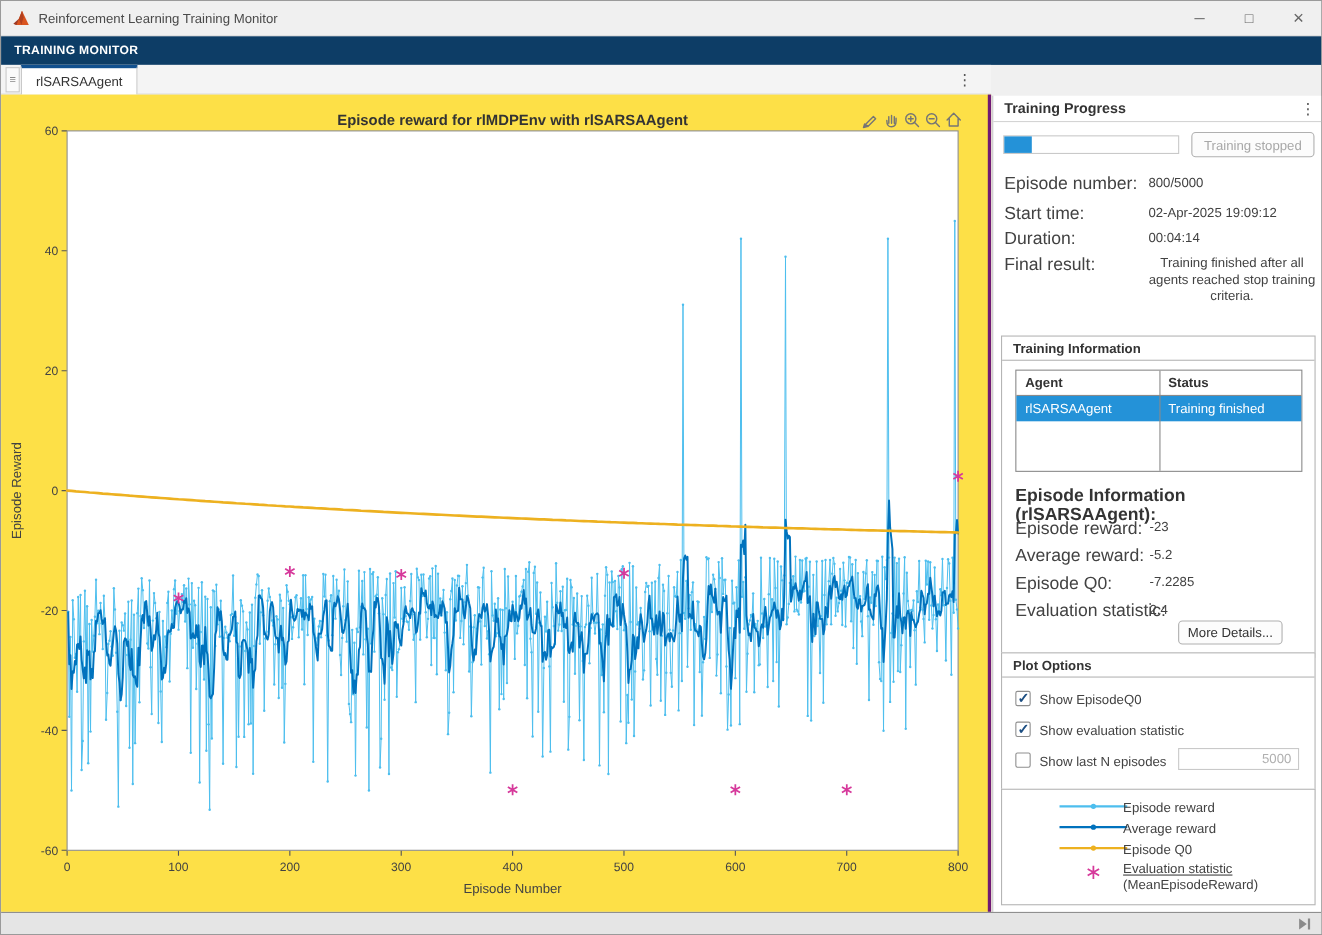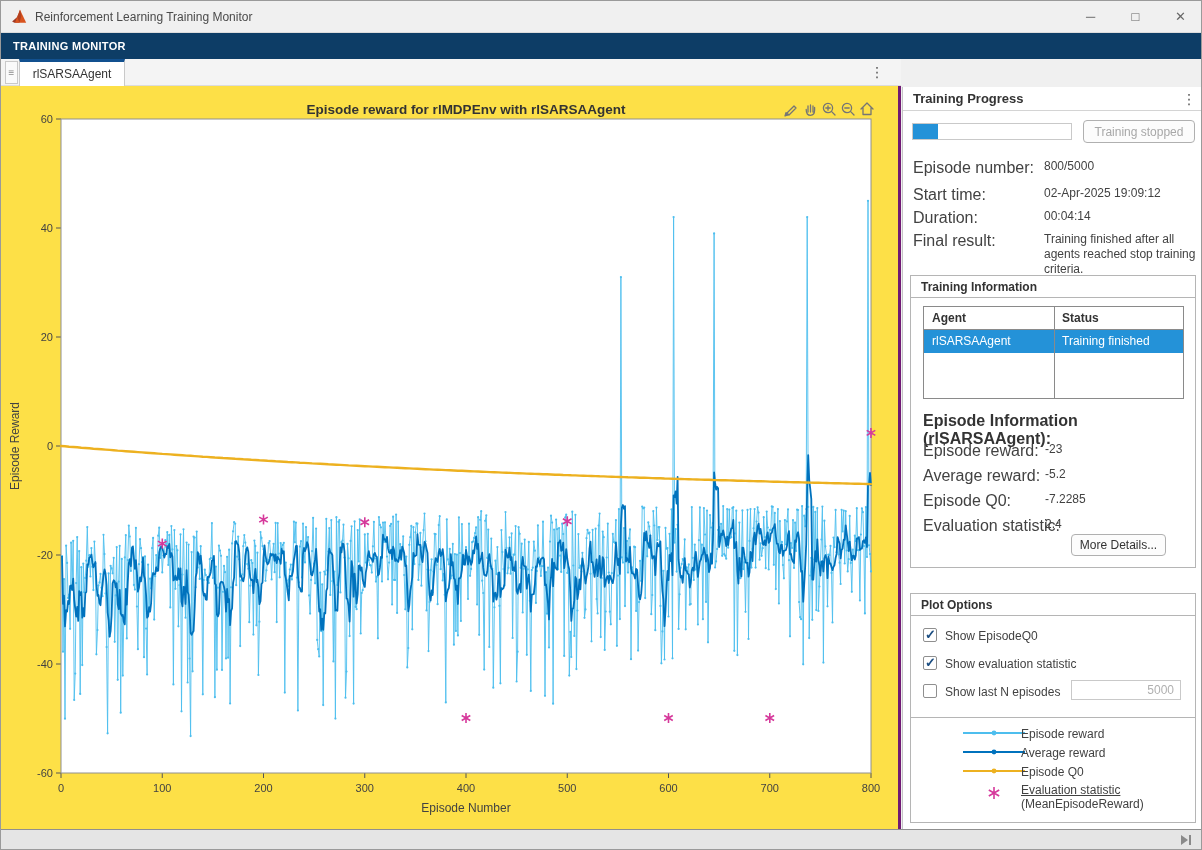--- a/index.html
+++ b/index.html
@@ -35,21 +35,21 @@
   .figure{left:0;top:85px;width:900px;height:743px;background:#fde047;border-right:3px solid #701a75;}
   .axtools{position:absolute;left:781px;top:14px;display:flex;gap:2px;}
   .axbtn{width:17px;height:17px;display:flex;align-items:center;justify-content:center;}
   .axbtn svg{stroke:#757575;fill:none;stroke-width:1.3;stroke-linecap:round;stroke-linejoin:round;}
 
   
   .rpanel{left:901px;top:58px;width:301px;height:770px;background:#ffffff;border-left:1px solid #c6c6c6;margin-top:28px;}
   .rhead{position:absolute;left:0;top:0;width:100%;height:24px;border-bottom:1px solid #d4d4d4;}
   .rhead-title{position:absolute;left:10px;top:4px;font-size:13px;font-weight:bold;color:#333;}
   .rp-label{position:absolute;font-size:16px;color:#424242;}
-  .rp-value{position:absolute;font-size:12px;color:#424242;}
+  .rp-value{position:absolute;font-size:12px;color:#424242;text-align:center;}
   .progress{position:absolute;left:9px;top:36px;width:160px;height:17px;border:1px solid #c9c9c9;background:#fff;}
   .progress-fill{height:100%;width:16%;background:#2492d8;}
   .btn{position:absolute;background:#fcfcfc;border:1px solid #b0b0b0;border-radius:4px;
        font-size:12px;display:flex;align-items:center;justify-content:center;color:#333;}
   .btn.disabled{color:#a8a8a8;}
   .group{position:absolute;left:7px;width:286px;border:1px solid #b5b5b5;background:#fff;}
   .group-title{position:absolute;left:10px;top:4px;font-size:12px;font-weight:bold;color:#333;}
   .group-titlebar{position:absolute;left:0;top:0;width:100%;height:22px;border-bottom:1px solid #b5b5b5;}
   .table{position:absolute;left:12px;top:30px;width:261px;height:93px;border:1px solid #8a8a8a;background:#fff;}
   .thead{position:absolute;left:0;top:0;width:100%;height:23px;border-bottom:1px solid #8a8a8a;}
@@ -994,21 +994,21 @@
 
     <span class="rp-label" style="left:10px;top:72px;">Episode number:</span>
     <span class="rp-value" style="left:141px;top:72px;">800/5000</span>
     <span class="rp-label" style="left:10px;top:99px;">Start time:</span>
     <span class="rp-value" style="left:141px;top:99px;">02-Apr-2025 19:09:12</span>
     <span class="rp-label" style="left:10px;top:122px;">Duration:</span>
     <span class="rp-value" style="left:141px;top:122px;">00:04:14</span>
     <span class="rp-label" style="left:10px;top:145px;">Final result:</span>
     <span class="rp-value" style="left:141px;top:145px;width:152px;line-height:15px;">Training finished after all agents reached stop training criteria.</span>
 
-    <div class="group" style="top:188px;height:293px;padding-left:36px;">
+    <div class="group" style="top:218px;height:293px;padding-left:36px;">
       <div class="group-titlebar">
         <span class="group-title">Training Information</span>
       </div>
       <div class="table">
         <div class="thead">
           <span class="th" style="left:0;">Agent</span>
           <span class="th" style="left:130px;">Status</span>
         </div>
         <div class="trow" style="background: rgb(36, 146, 216);">
           <span class="td" style="left:0;width:130px;">rlSARSAAgent</span>

